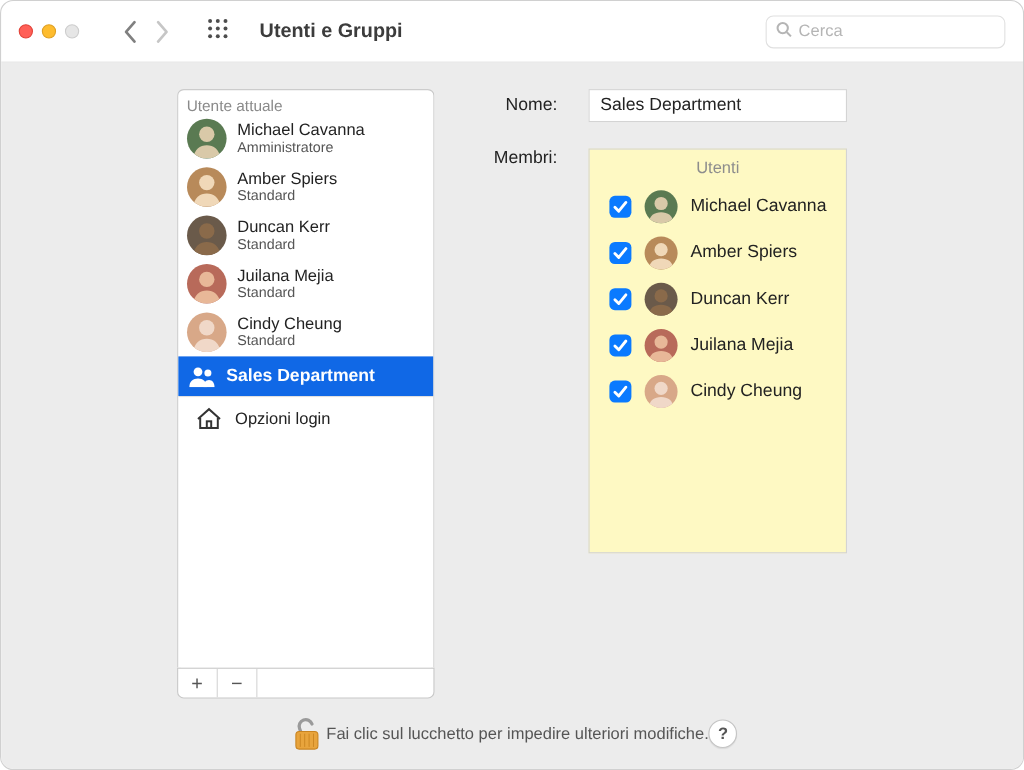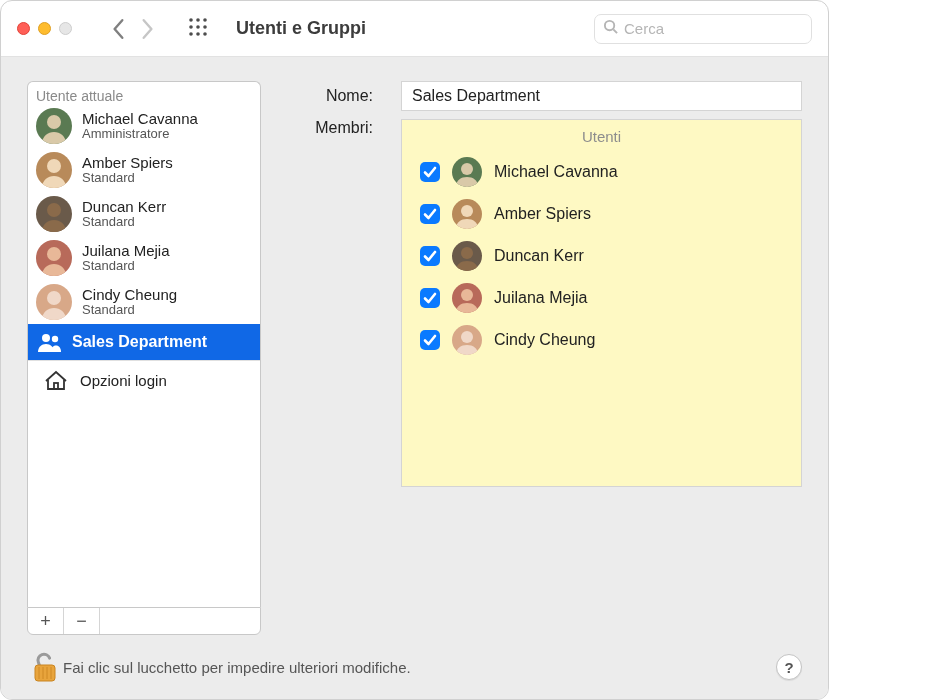--- a/index.html
+++ b/index.html
@@ -4,21 +4,21 @@
 <style>
   * { box-sizing: border-box; margin: 0; padding: 0; }
   body {
     font-family: -apple-system, "Helvetica Neue", Arial, sans-serif;
     background: #fff;
     width: 931px;
     height: 700px;
     overflow: hidden;
   }
   .window {
-    width: 829px;
+    width: 931px;
     height: 700px;
     background: #fff;
     border-radius: 12px;
     border: 1px solid #d0d0d0;
     display: flex;
     flex-direction: column;
     overflow: hidden;
   }
   .titlebar {
     height: 56px;
@@ -59,20 +59,21 @@
     font-size: 15px; color: #333; flex: 1;
   }
   .search input::placeholder { color: #b5b5b5; }
 
   .body-area {
     flex: 1;
     background: #ececec;
     display: flex;
     flex-direction: column;
     padding: 24px 26px 14px 26px;
+    align-items: center;
   }
   .columns {
     display: flex;
     gap: 30px;
     flex: 1;
   }
 
   
   .sidebar {
     width: 234px;
@@ -145,21 +146,21 @@
   .addremove .spacer { flex:1; }
 
   
   .main {
     flex: 1;
     display: flex;
     flex-direction: column;
   }
   .form-row {
     display: flex; align-items: center; gap: 28px;
-    margin-bottom: 8px;
+    margin-bottom: 24px;
   }
   .form-label {
     width: 82px; text-align: right;
     font-size: 16px; color: #222;
   }
   .name-input {
     flex: 1;
     height: 30px;
     background: #fff;
     border: 1px solid #d4d4d4;

